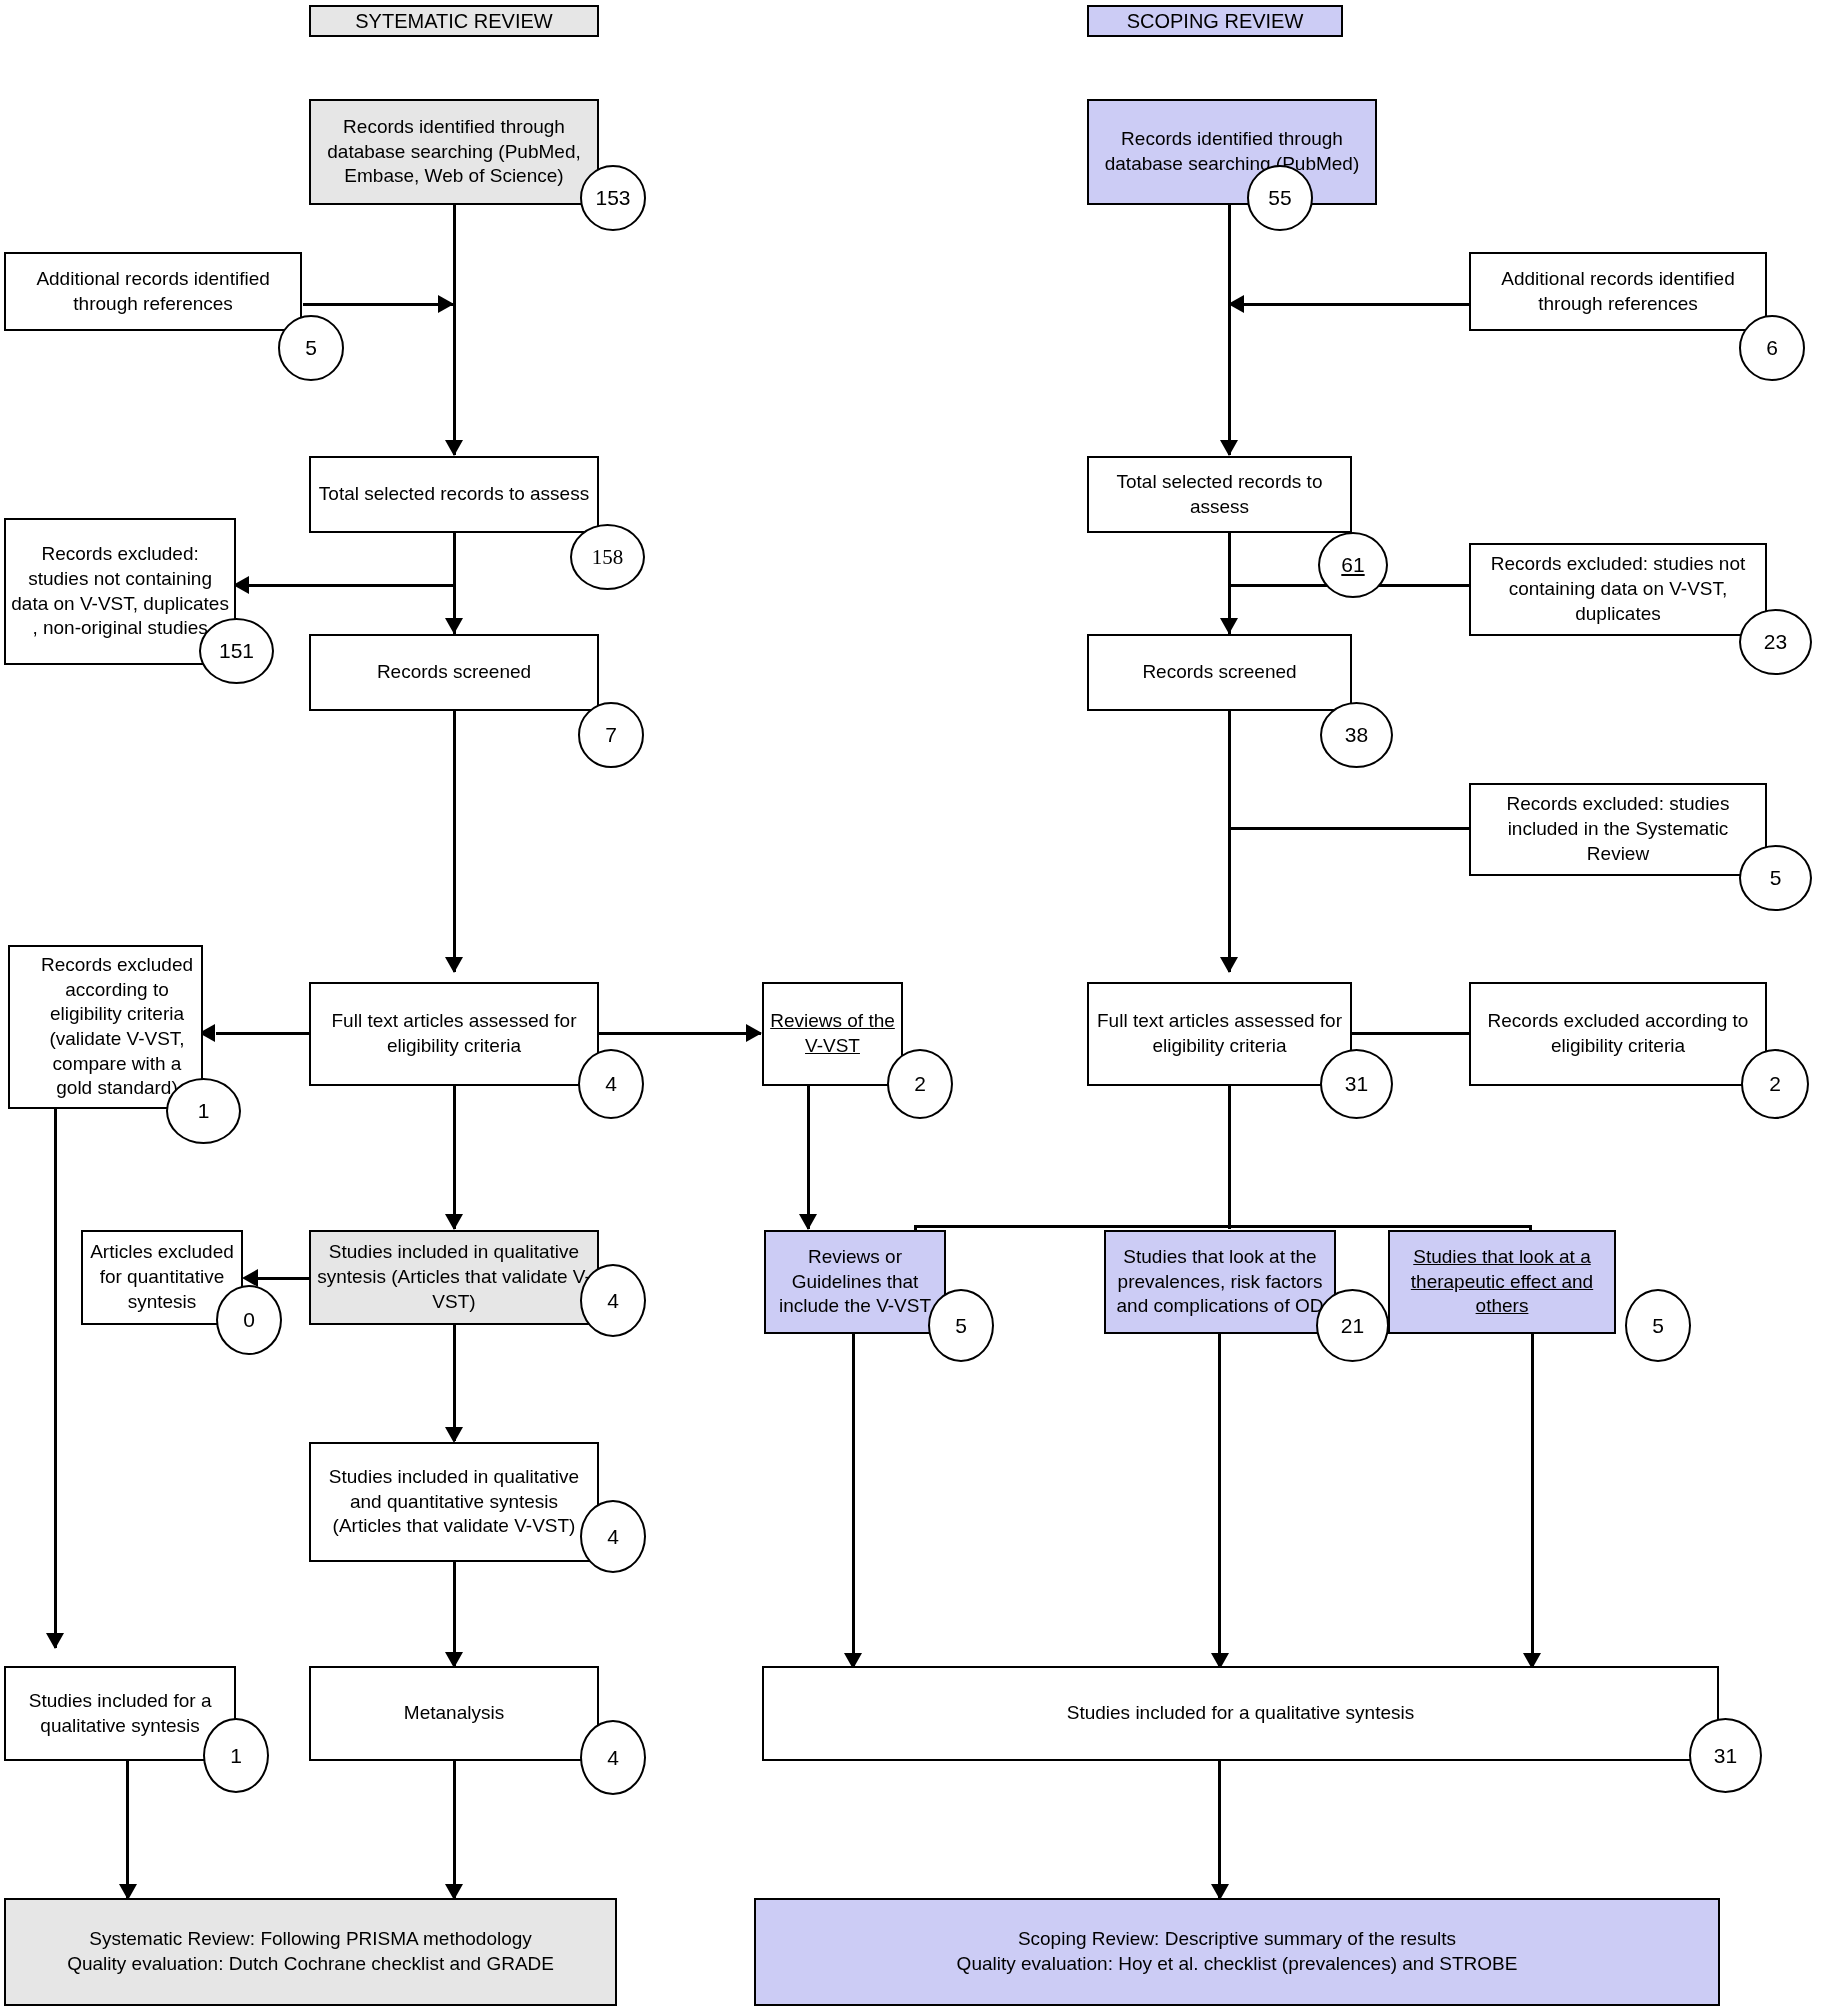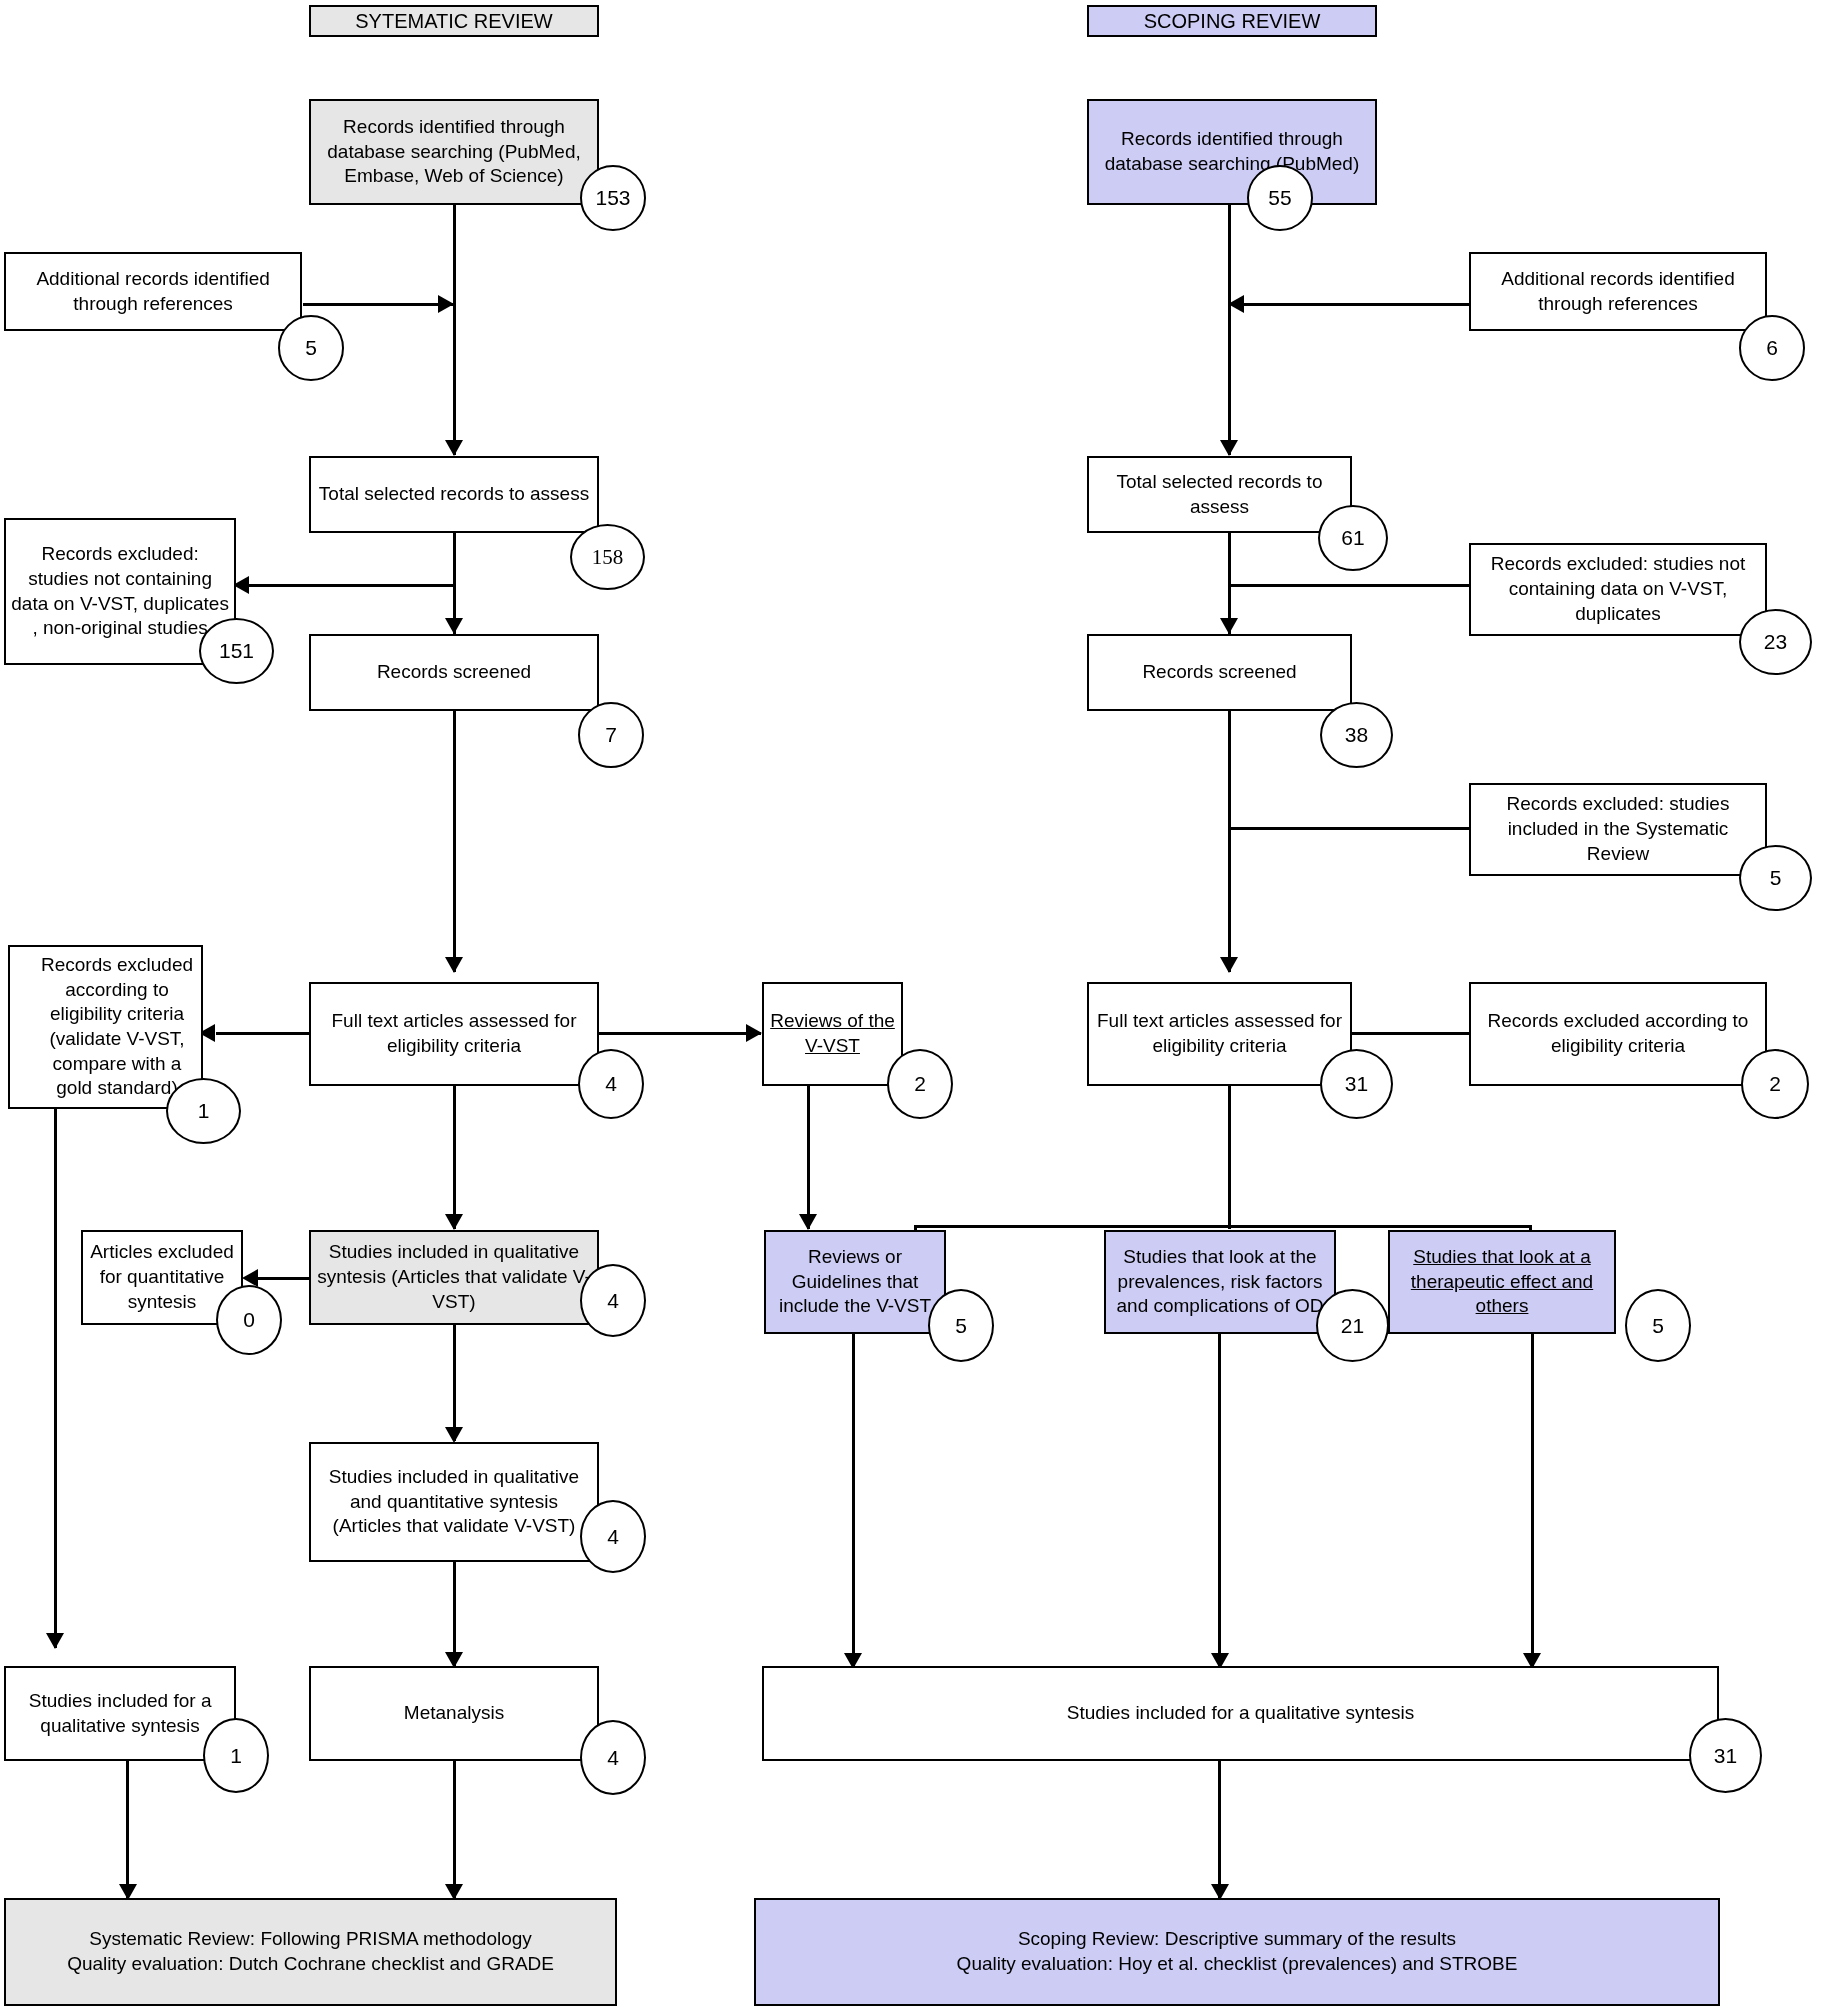--- a/index.html
+++ b/index.html
@@ -55,21 +55,21 @@
 </style>
 </head>
 <body>
 
 <div id="stage">
 
   <div class="nbox gray hdr" style="left:309px;top:5px;width:290px;height:32px;">
     <span class="txt">SYTEMATIC REVIEW</span>
   </div>
 
-  <div class="nbox purple hdr" style="left:1087px;top:5px;width:290px;height:32px;">
+  <div class="nbox purple hdr" style="left:1087px;top:5px;width:256px;height:32px;">
     <span class="txt">SCOPING REVIEW</span>
   </div>
 
   <div class="nbox gray" style="left:309px;top:99px;width:290px;height:106px;">
     <span class="txt">Records identified through database searching (PubMed, Embase, Web of Science)</span>
   </div>
   <div class="bub" style="left:580px;top:165px;width:66px;height:66px;">
     <span>153</span>
   </div>
 
@@ -218,21 +218,21 @@
   </div>
 
   <div class="ln v" style="left:1228px;top:204px;height:251px;"></div>
   <div class="ln h" style="left:1243px;top:303px;width:228px;"></div>
   <div class="ar left" style="left:1228px;top:295px;"></div>
   <div class="ar down" style="left:1220px;top:440px;"></div>
 
   <div class="nbox" style="left:1087px;top:456px;width:265px;height:77px;">
     <span class="txt">Total selected records to assess</span>
   </div>
-  <div class="bub" style="left:1318px;top:505px;width:70px;height:66px;">
+  <div class="bub" style="left:1318px;top:532px;width:70px;height:66px;text-decoration:underline;">
     <span>61</span>
   </div>
 
   <div class="nbox" style="left:1469px;top:543px;width:298px;height:93px;">
     <span class="txt">Records excluded: studies not containing data on V-VST, duplicates</span>
   </div>
   <div class="bub" style="left:1739px;top:609px;width:73px;height:66px;">
     <span>23</span>
   </div>
 

